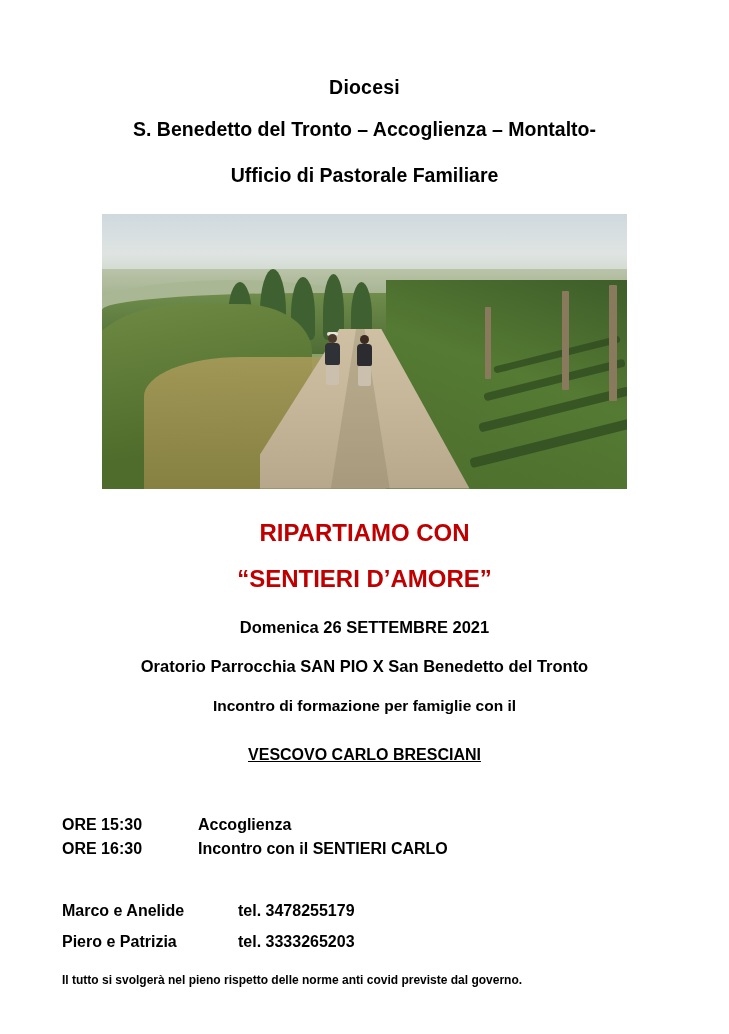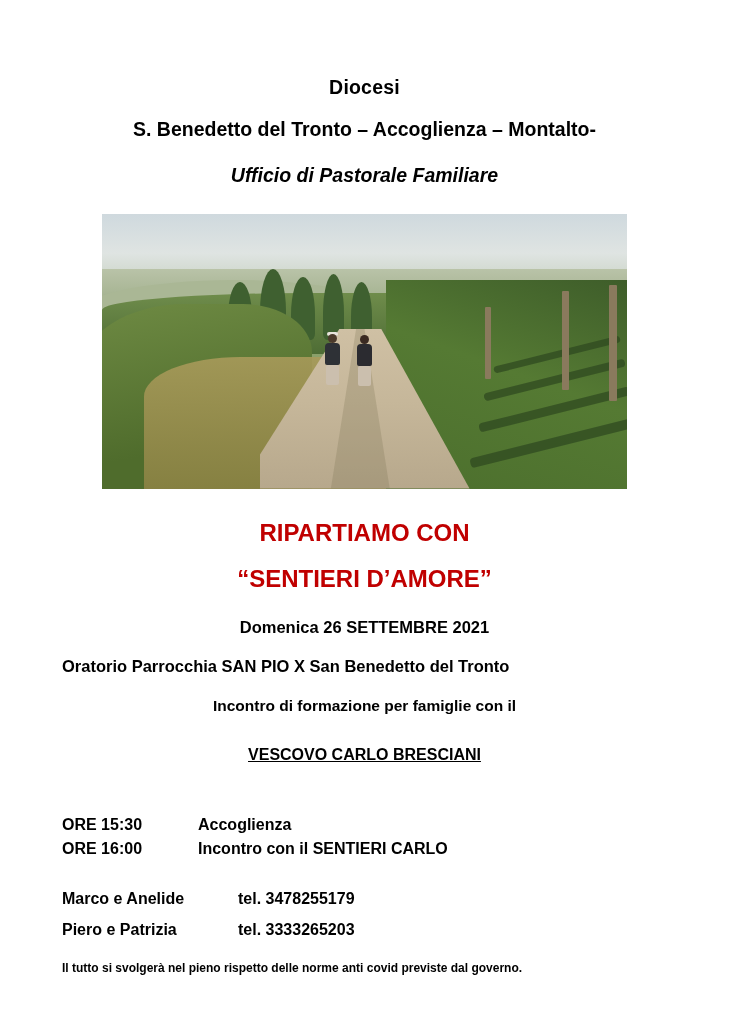--- a/index.html
+++ b/index.html
@@ -37,21 +37,20 @@
   .header .line2 {
     font-size: 19.5px;
     font-weight: bold;
     margin-top: 22px;
     line-height: 1.0;
     white-space: nowrap;
   }
   .header .line3 {
     font-size: 19.5px;
     font-weight: bold;
-    font-style: italic;
     margin-top: 27px;
     line-height: 1.0;
   }
 
   
   .photo-wrap {
     margin-top: 28px;
     display: flex;
     justify-content: center;
   }
@@ -202,20 +201,21 @@
   .title1 { margin-top: 32px; }
   .title2 { margin-top: 22px; }
 
   .sub1 {
     text-align: center;
     font-weight: bold;
     font-size: 16.5px;
     margin-top: 27px;
   }
   .sub2 {
+    text-align: center;
     font-weight: bold;
     font-size: 16.5px;
     margin-top: 20px;
   }
   .sub3 {
     text-align: center;
     font-weight: bold;
     font-size: 15.5px;
     margin-top: 21px;
   }
@@ -236,21 +236,21 @@
   .sched-row {
     display: flex;
     margin-bottom: 6px;
   }
   .sched-time {
     width: 136px;
     flex: none;
   }
   
   .contacts {
-    margin-top: 32px;
+    margin-top: 44px;
     font-size: 16px;
     font-weight: bold;
   }
   .contact-row {
     display: flex;
     margin-bottom: 13px;
   }
   .contact-name {
     width: 176px;
     flex: none;
@@ -316,21 +316,21 @@
   <div class="sub2">Oratorio Parrocchia  SAN PIO X  San Benedetto del Tronto</div>
   <div class="sub3">Incontro di formazione per famiglie con il</div>
   <div class="sub4"><span>VESCOVO CARLO BRESCIANI</span></div>
 
   <div class="schedule">
     <div class="sched-row">
       <div class="sched-time">ORE 15:30</div>
       <div class="sched-activity">Accoglienza</div>
     </div>
     <div class="sched-row">
-      <div class="sched-time">ORE 16:00</div>
+      <div class="sched-time">ORE 16:30</div>
       <div class="sched-activity">Incontro con il SENTIERI CARLO</div>
     </div>
   </div>
 
   <div class="contacts">
     <div class="contact-row">
       <div class="contact-name">Marco e Anelide</div>
       <div class="contact-phone">tel. 3478255179</div>
     </div>
     <div class="contact-row">

